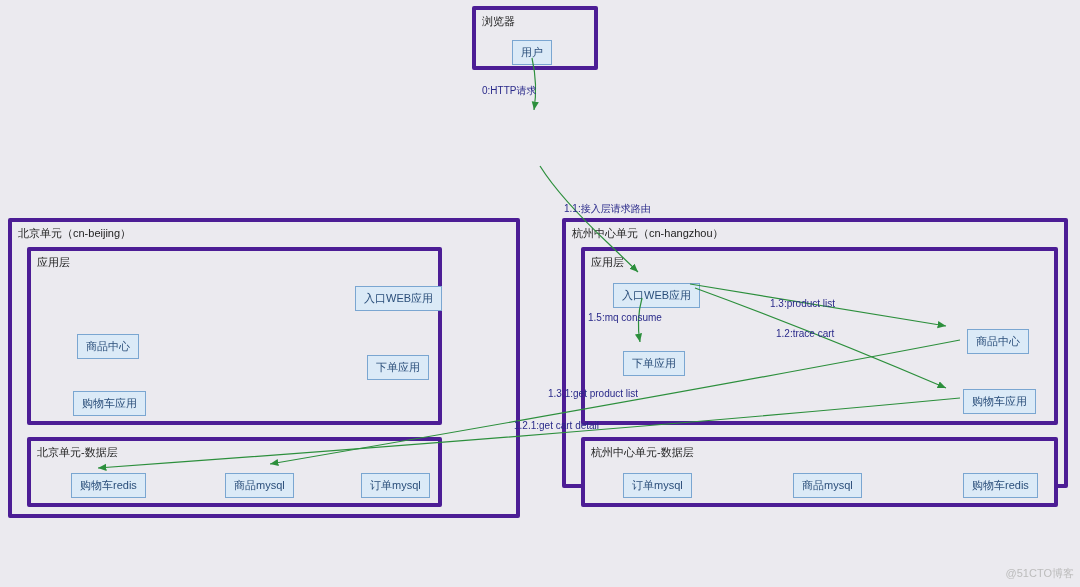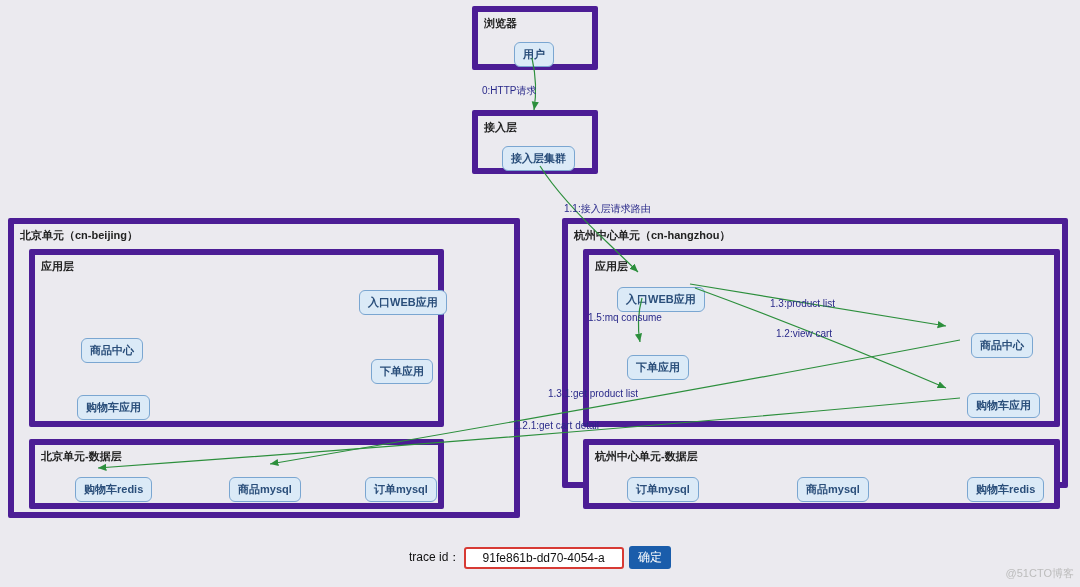--- a/index.html
+++ b/index.html
@@ -12,39 +12,38 @@
       overflow: hidden;
       font-size: 11px;
       color: #333;
     }
     .canvas {
       position: absolute;
       inset: 0;
     }
     .group {
       position: absolute;
-      border: 6px solid #4c1d95;
+      border: 4px solid #4c1d95;
       background: #ebeaef;
       border-radius: 2px;
-      font-weight: bold;
     }
     .group-label {
       position: absolute;
       top: 4px;
       left: 6px;
       color: #222;
       font-size: 11px;
     }
     .node {
       position: absolute;
       background: #dbeaf7;
       border: 1px solid #7aa6d1;
       color: #2a4e7a;
       padding: 4px 8px;
-      border-radius: 6px;
+      border-radius: 0;
       font-size: 11px;
       text-align: center;
       white-space: nowrap;
     }
     .edge-label {
       position: absolute;
       color: #2a2a8a;
       font-size: 10px;
       white-space: nowrap;
     }
@@ -97,24 +96,20 @@
 </head>
 <body>
 
 <div class="canvas">
 
   <div class="group" style="left:472px; top:6px; width:126px; height:64px;">
     <span class="group-label">浏览器</span>
     <div class="node" style="left:36px; top:30px;">用户</div>
   </div>
 
-  <div class="group" style="left:472px; top:110px; width:126px; height:64px;">
-    <span class="group-label">接入层</span>
-    <div class="node" style="left:24px; top:30px;">接入层集群</div>
-  </div>
 
   <div class="group" style="left:8px; top:218px; width:512px; height:300px;">
     <span class="group-label">北京单元（cn-beijing）</span>
 
     <div class="group" style="left:15px; top:25px; width:415px; height:178px;">
       <span class="group-label">应用层</span>
       <div class="node" style="left:324px; top:35px;">入口WEB应用</div>
       <div class="node" style="left:46px; top:83px;">商品中心</div>
       <div class="node" style="left:336px; top:104px;">下单应用</div>
       <div class="node" style="left:42px; top:140px;">购物车应用</div>
@@ -160,25 +155,20 @@
       <path d="M695,288 Q810,330 946,388"></path>
       <path d="M642,298 Q636,320 640,342"></path>
       <path d="M960,340 Q700,390 270,464"></path>
       <path d="M960,398 Q600,432 98,468"></path>
     </g>
   </svg>
 
   <span class="edge-label" style="left:482px; top:84px;">0:HTTP请求</span>
   <span class="edge-label" style="left:564px; top:202px;">1.1:接入层请求路由</span>
   <span class="edge-label" style="left:770px; top:298px;">1.3:product list</span>
-  <span class="edge-label" style="left:776px; top:328px;">1.2:view cart</span>
+  <span class="edge-label" style="left:776px; top:328px;">1.2:trace cart</span>
   <span class="edge-label" style="left:588px; top:312px;">1.5:mq consume</span>
   <span class="edge-label" style="left:548px; top:388px;">1.3.1:get product list</span>
   <span class="edge-label" style="left:514px; top:420px;text-align:right;">1.2.1:get cart detail</span>
 
-  <div class="footer">
-    <span>trace id：</span>
-    <span class="trace-input">91fe861b-dd70-4054-a</span>
-    <span class="btn">确定</span>
-  </div>
 
   <div class="watermark">@51CTO博客</div>
 </div>
 
 </body></html>

